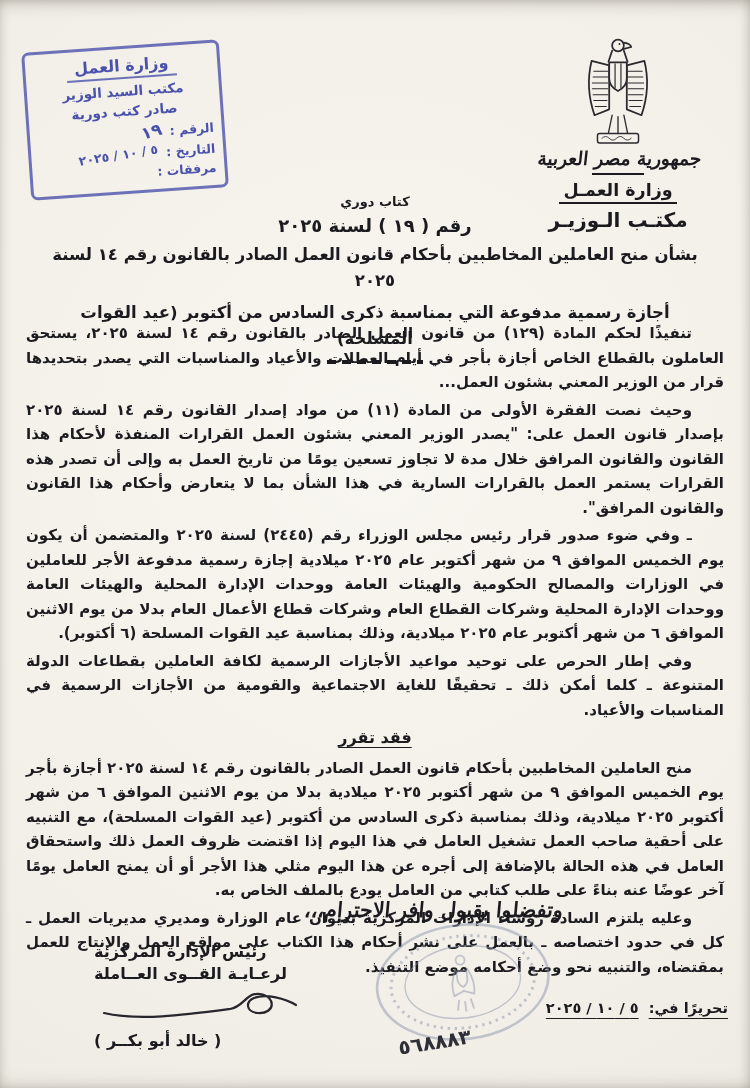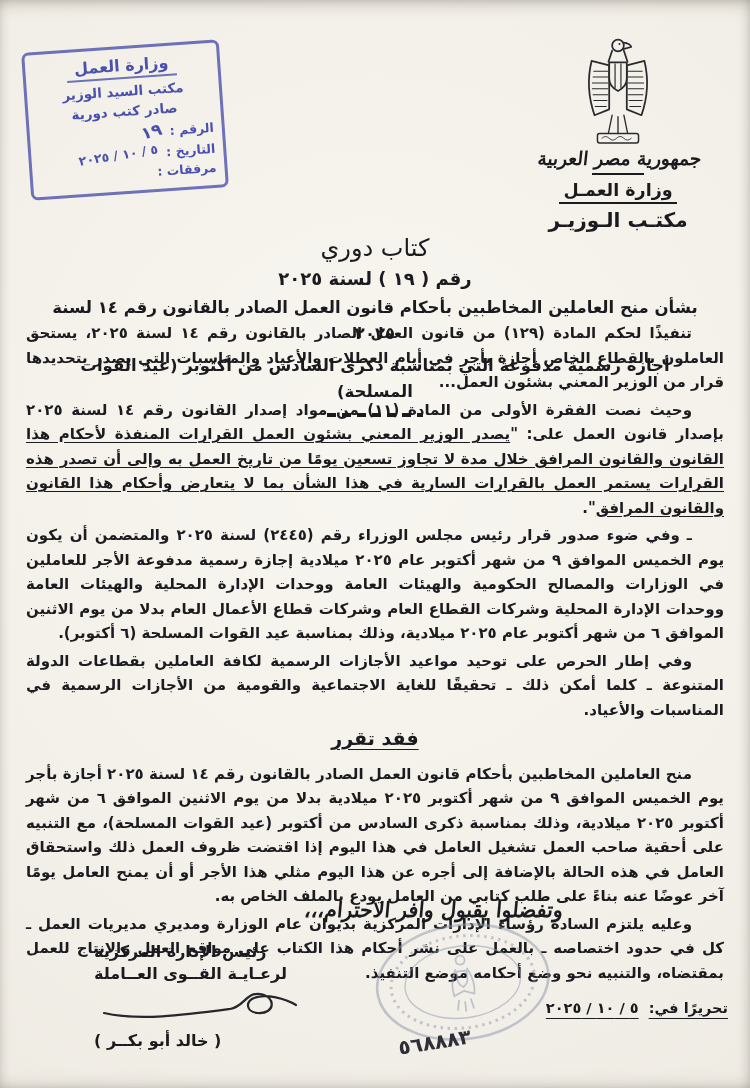--- a/index.html
+++ b/index.html
@@ -34,32 +34,32 @@
   
   .letterhead{position:absolute;top:36px;right:26px;width:212px;text-align:center;}
   .eagle{display:block;margin:0 auto;}
   .republic{font-size:18.5px;font-weight:bold;font-style:italic;transform:skewX(8deg);margin-top:2px;}
   .lh-line{width:52px;height:2px;background:#1b1b1f;margin:4px auto 5px;}
   .ministry{font-size:17.5px;font-weight:bold;display:inline-block;border-bottom:2px solid #1b1b1f;padding:0 4px 2px;letter-spacing:1px;}
   .office{font-size:20px;font-weight:bold;letter-spacing:2px;margin-top:4px;}
 
   
   .title-block{position:absolute;top:194px;left:40px;right:40px;text-align:center;}
-  .t1{font-size:24px;font-weight:normal;margin-top:40px;}
+  .t1{font-size:13px;font-weight:bold;}
   .t2{font-size:18px;font-weight:bold;margin-top:6px;}
   .t3{font-size:16.5px;font-weight:bold;margin-top:6px;line-height:26px;}
   .dashes{width:96px;height:4px;margin:8px auto 0;
     background:repeating-linear-gradient(90deg,#1b1b1f 0 9px,transparent 9px 15px);}
 
   
   .bodytext{position:absolute;top:321px;right:26px;left:26px;
     font-size:15px;font-weight:bold;line-height:24.5px;text-align:justify;color:#1c1c20;}
   .bodytext p{margin:0 0 3px;text-indent:32px;}
-  .uq{text-decoration:underline;text-underline-offset:3px;margin-top:33px;}
-  .decision{font-size:19px;font-weight:bold;text-align:center;text-decoration:underline;text-underline-offset:4px;margin:4px 0 11px;text-indent:0;}
+  .uq{text-underline-offset:3px;margin-top:33px;}
+  .decision{font-size:16px;font-weight:bold;text-align:center;text-decoration:underline;text-underline-offset:4px;margin:4px 0 5px;text-indent:0;}
 
   
   .closing{position:absolute;top:898px;right:148px;width:340px;text-align:center;
     font-size:20.5px;font-weight:bold;font-style:italic;transform:skewX(9deg);}
   .sig{position:absolute;top:942px;left:94px;width:260px;text-align:left;}
   .sig-t1{font-size:16px;font-weight:bold;}
   .sig-t2{font-size:16px;font-weight:bold;letter-spacing:2px;margin-top:3px;}
   .sig-name{font-size:16px;font-weight:bold;margin-top:0;}
 
   

